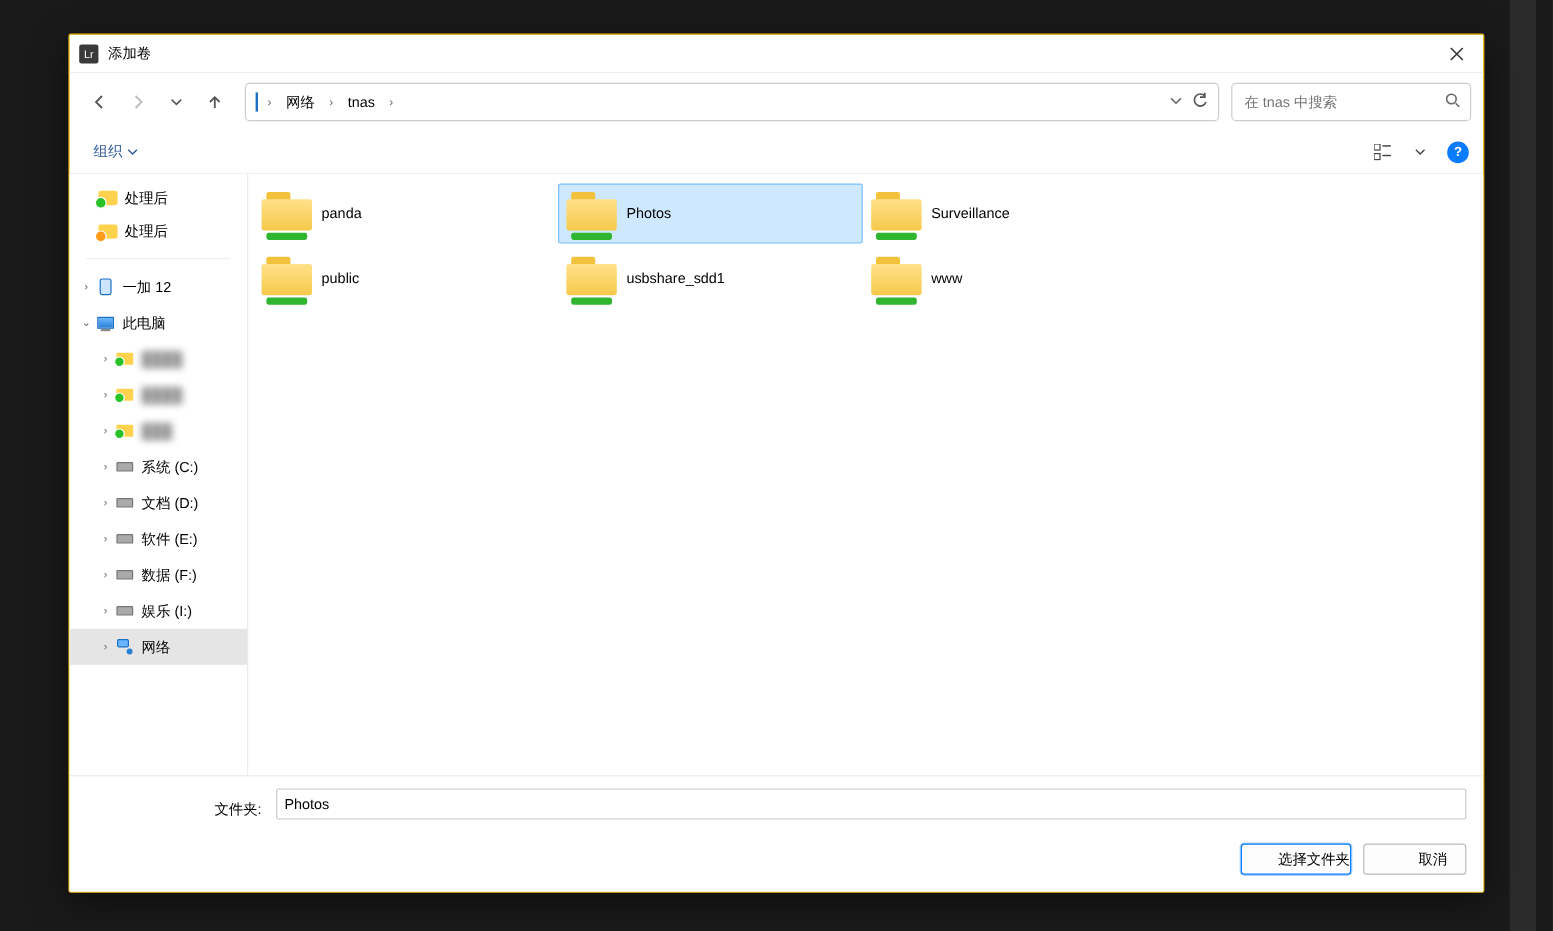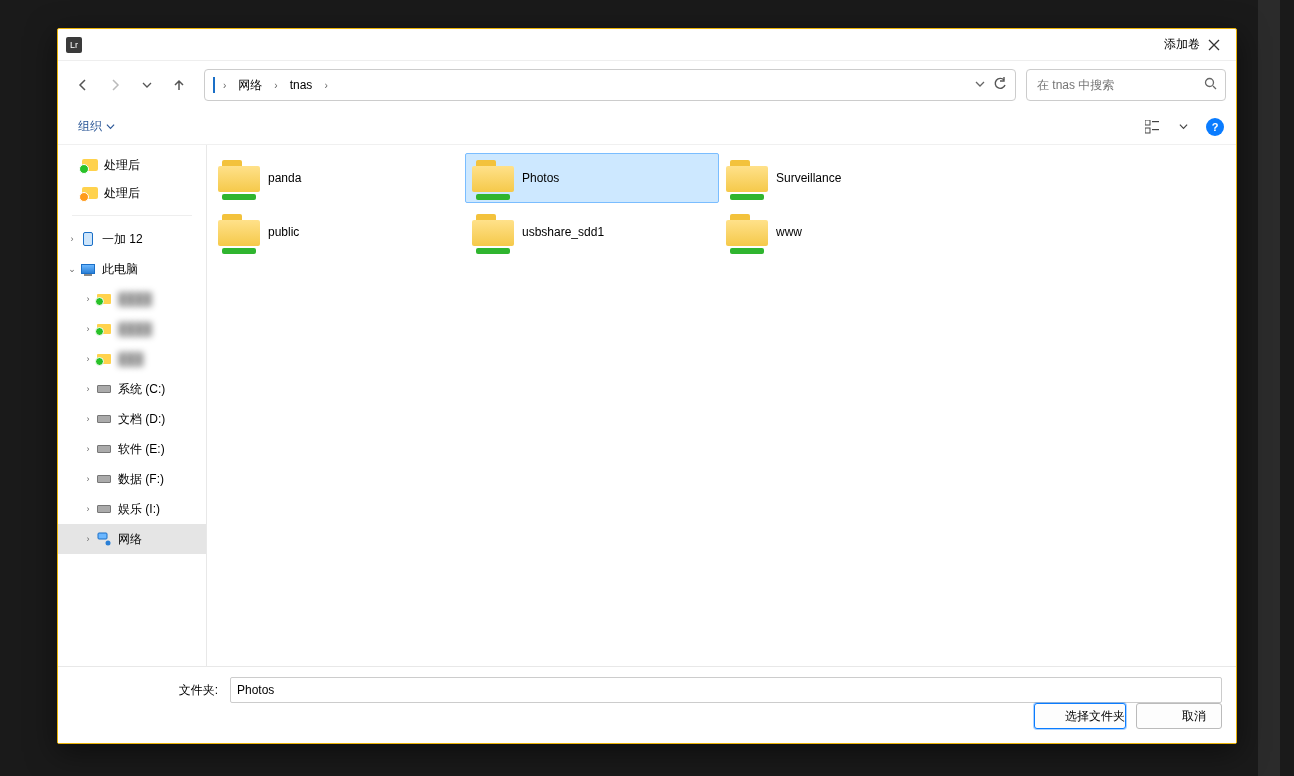--- a/index.html
+++ b/index.html
@@ -9,21 +9,21 @@
   .edge { position: absolute; top: 0; right: 14px; width: 22px; height: 776px; background: #2b2b2b; }
 
   .dialog {
     position: absolute; left: 57px; top: 28px; width: 1180px; height: 716px;
     background: #fff; border: 1px solid #eab308; border-radius: 2px;
     display: flex; flex-direction: column; box-shadow: 0 8px 30px rgba(0,0,0,0.5);
   }
 
   .titlebar { height: 32px; display: flex; align-items: center; padding: 0 8px; border-bottom: 1px solid #eee; }
   .titlebar .appicon { width: 16px; height: 16px; margin-right: 8px; background: #3a3a3a; color: #fff; font-size: 9px; display: flex; align-items: center; justify-content: center; border-radius: 2px; }
-  .titlebar .title { flex: 1; text-align: right; }
+  .titlebar .title { flex: 1; }
   .titlebar .close { width: 28px; height: 28px; display: flex; align-items: center; justify-content: center; font-size: 16px; cursor: pointer; }
 
   .navrow { height: 48px; display: flex; align-items: center; padding: 0 10px; gap: 2px; }
   .navbtn { width: 30px; height: 30px; display: flex; align-items: center; justify-content: center; color: #555; cursor: pointer; border-radius: 4px; }
   .navbtn.disabled { color: #bbb; cursor: default; }
   .addrbar { flex: 1; margin: 0 8px; height: 32px; border: 1px solid #ccc; border-radius: 4px; display: flex; align-items: center; padding: 0 8px; gap: 4px; }
   .addrbar .caret { color: #666; font-size: 10px; padding: 0 4px; }
   .addrbar .seg { padding: 2px 4px; cursor: pointer; border-radius: 2px; }
   .addrtail { margin-left: auto; display: flex; align-items: center; gap: 8px; color: #666; }
   .searchbox { width: 200px; height: 32px; border: 1px solid #ccc; border-radius: 4px; display: flex; align-items: center; padding: 0 8px; color: #888; }
@@ -63,21 +63,21 @@
   .grid { display: grid; grid-template-columns: repeat(3, 254px); gap: 4px 0; align-content: start; }
   .item { height: 50px; display: flex; align-items: center; gap: 8px; padding: 2px 6px; border: 1px solid transparent; border-radius: 2px; cursor: pointer; }
   .item.selected { background: #cde8ff; border-color: #7abdff; }
   .fld { width: 42px; height: 36px; position: relative; }
   .fld .back { position:absolute; left:4px; top:0; width:20px; height:10px; background:#f3c23c; border-radius:2px 2px 0 0; }
   .fld .front { position:absolute; left:0; top:6px; width:42px; height:26px; background:linear-gradient(#ffe18a,#f5c94a); border-radius:2px; }
   .fld .bar { position:absolute; left:4px; bottom:-4px; width:34px; height:6px; background:#2fb52f; border-radius:2px; }
   .item .lbl { font-size: 12px; }
 
   .footer { border-top: 1px solid #e8e8e8; padding: 10px 14px 14px; background: #fff; }
-  .frow1 { display: flex; align-items: center; gap: 8px; margin-bottom: 0; }
+  .frow1 { display: flex; align-items: flex-end; gap: 8px; margin-bottom: 20px; }
   .frow1 label { width: 150px; text-align: right; padding-right: 4px; }
   .frow1 input { flex: 1; height: 26px; border: 1px solid #ccc; border-radius: 2px; padding: 0 6px; font-size: 12px; }
   .frow2 { display: flex; justify-content: flex-end; gap: 10px; }
   .btn { min-width: 86px; height: 26px; border: 1px solid #bbb; background: #fdfdfd; border-radius: 3px; cursor: pointer; font-size: 12px; display:flex;align-items:center;justify-content:center;padding-left:30px; }
   .btn.primary { border-color: #0a7cff; box-shadow: 0 0 0 1px #0a7cff55; }
 </style>
 </head>
 <body>
 
 <div class="backdrop"></div>

